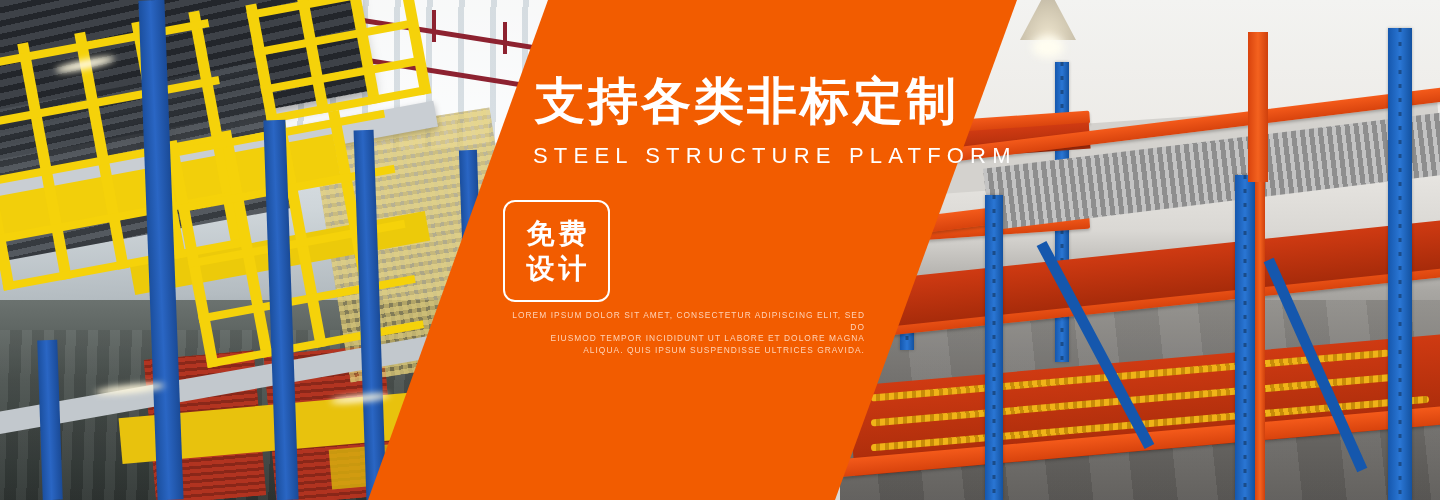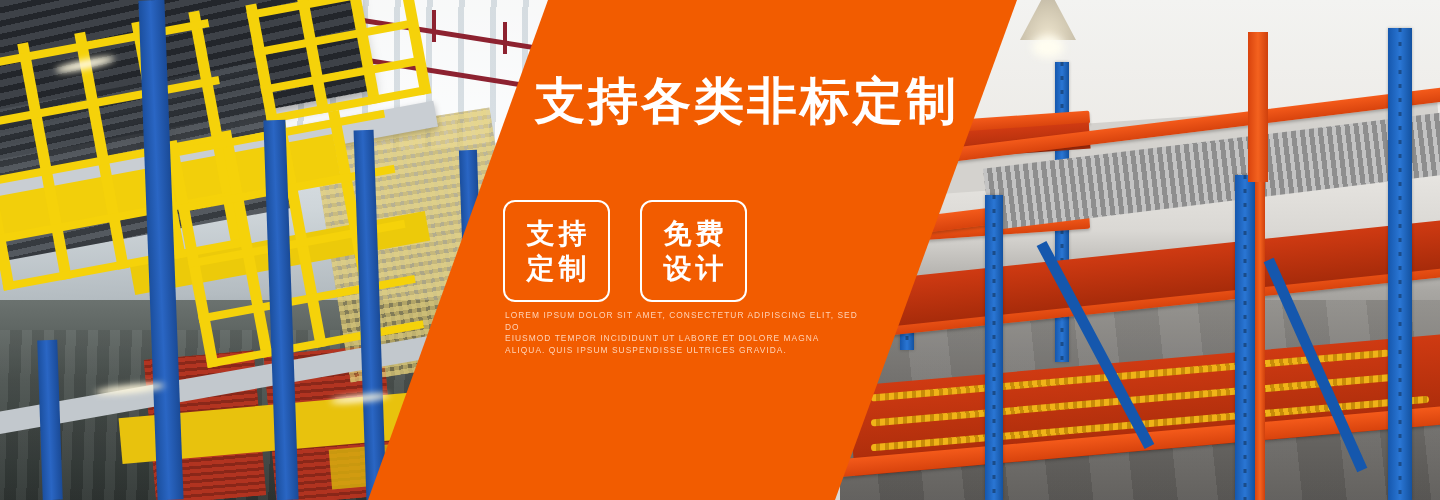--- a/index.html
+++ b/index.html
@@ -126,21 +126,21 @@
     font-size:50px;line-height:1;font-weight:bold;color:#ffffff;letter-spacing:3px;white-space:nowrap;}
   .subtitle{position:absolute;left:533px;top:145px;
     font-size:22px;line-height:1;color:#ffffff;letter-spacing:6.2px;white-space:nowrap;}
 
   .badges{position:absolute;left:503px;top:200px;display:flex;gap:30px;}
   .badge{width:103px;height:98px;border:2px solid #ffffff;border-radius:12px;
     display:flex;flex-direction:column;align-items:center;justify-content:center;
     color:#ffffff;font-size:28px;font-weight:bold;line-height:1.25;letter-spacing:4px;}
   .badge span{display:block;text-indent:4px;}
 
-  .lorem{position:absolute;left:505px;top:310px;width:360px;text-align:left;
+  .lorem{position:absolute;left:505px;top:310px;width:360px;text-align:right;
     color:#ffd4b8;font-size:8.4px;line-height:11.6px;letter-spacing:1.05px;}
 
   .cta{position:absolute;left:565px;top:433px;width:153px;height:45px;background:#ffffff;
     display:flex;align-items:center;justify-content:center;cursor:pointer;}
   .cta-label{color:#f0590a;font-size:18px;font-weight:bold;letter-spacing:1px;white-space:nowrap;}
   .cta-arrows{color:#f0590a;font-size:16px;font-weight:bold;margin-left:2px;}
 </style>
 </head>
 <body>
 
@@ -251,26 +251,23 @@
     <div class="pr-upright-o" style="left:408px;top:32px;width:20px;height:150px"></div>
     <div class="pr-brace" style="left:250px;top:230px;width:11px;height:230px;transform:rotate(-28deg)"></div>
     <div class="pr-brace" style="left:470px;top:250px;width:11px;height:230px;transform:rotate(-24deg)"></div>
   </div>
 
   <div class="panel"></div>
 
   <div class="content">
 
     <div class="title">支持各类非标定制</div>
+    <div class="subtitle">STEEL STRUCTURE PLATFORM</div>
 
     <div class="badges">
-      <div class="badge">
-        <span>支持</span>
-        <span>定制</span>
-      </div>
       <div class="badge">
         <span>免费</span>
         <span>设计</span>
       </div>
     </div>
 
     <div class="lorem">
       <div>LOREM IPSUM DOLOR SIT AMET, CONSECTETUR ADIPISCING ELIT, SED DO</div>
       <div>EIUSMOD TEMPOR INCIDIDUNT UT LABORE ET DOLORE MAGNA</div>
       <div>ALIQUA. QUIS IPSUM SUSPENDISSE ULTRICES GRAVIDA.</div>

